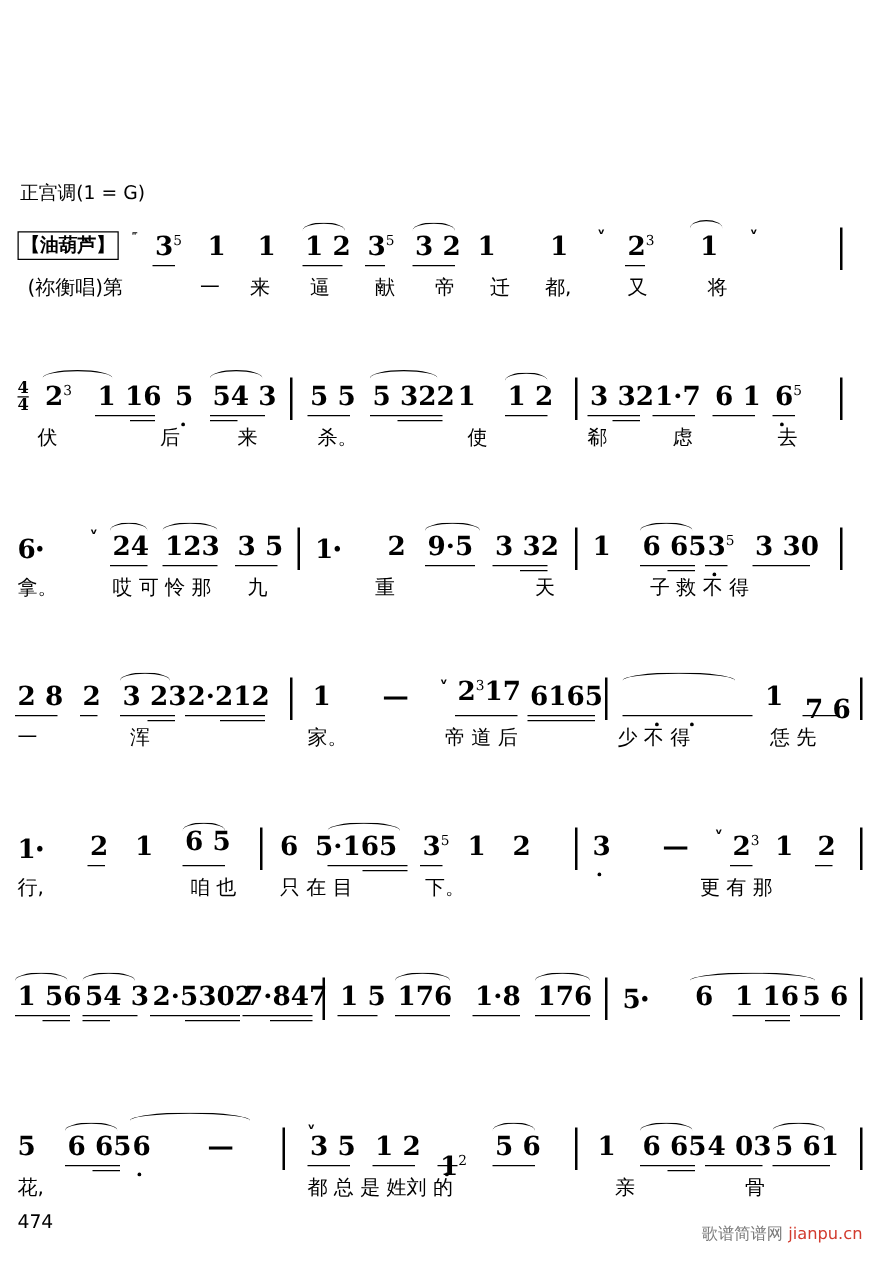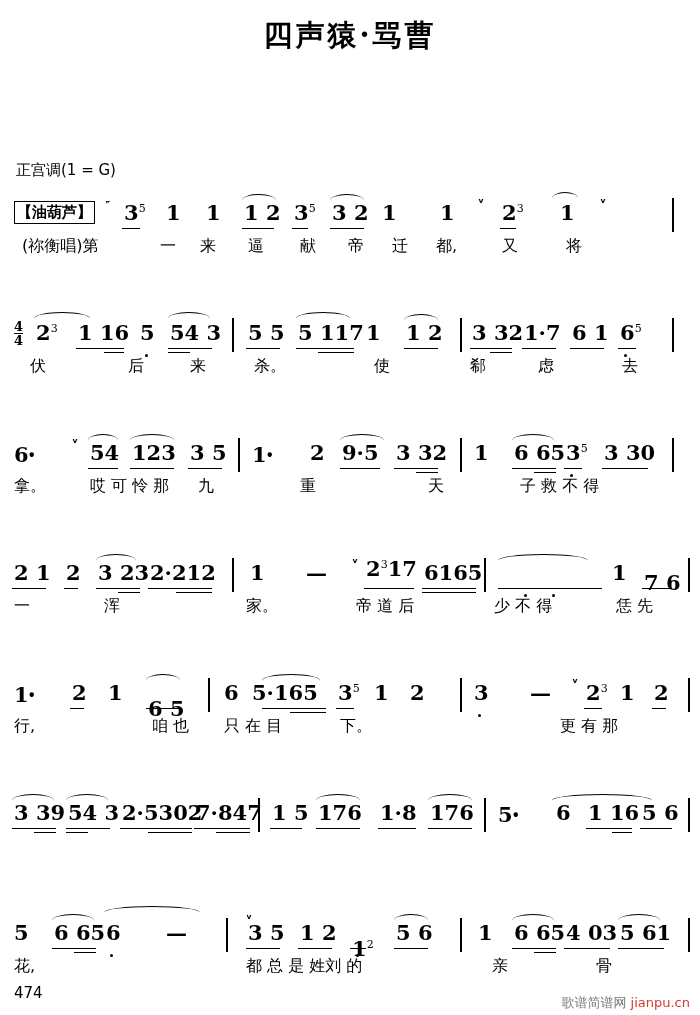--- a/index.html
+++ b/index.html
@@ -136,21 +136,20 @@
     font-size: 13px;
     color: #7a7a7a;
   }
   .watermark .red { color: #d23b2e; }
 </style>
 </head>
 <body>
 
 <div class="page">
 
-  <div class="title">四声猿·骂曹</div>
   <div class="keysig">正宫调(1 = G)</div>
 
   <div class="system" style="top:180px;">
     <div class="notes-row">
       <span class="tag cell" style="left:14px; top:5px;">【油葫芦】</span>
       <span class="mark" style="left:108px; top:3px;">꜠</span>
       <span class="cell" style="left:124px; top:4px;">3<span class="sup">5</span></span>
       <span class="underline" style="left:122px; top:32px; width:18px;"></span>
       <span class="cell" style="left:166px; top:4px;">1</span>
       <span class="cell" style="left:206px; top:4px;">1</span>
@@ -201,21 +200,21 @@
       <span class="cell" style="left:140px; top:4px;">5</span>
       <span class="dot" style="left:145px; top:38px;"></span>
       <span class="slur" style="left:168px; top:-4px; width:42px;"></span>
       <span class="cell" style="left:170px; top:4px;">54 3</span>
       <span class="underline" style="left:168px; top:32px; width:44px;"></span>
       <span class="underline" style="left:168px; top:36px; width:22px;"></span>
       <span class="barline" style="left:232px;"></span>
       <span class="cell" style="left:248px; top:4px;">5 5</span>
       <span class="underline" style="left:246px; top:32px; width:34px;"></span>
       <span class="slur" style="left:296px; top:-4px; width:54px;"></span>
-      <span class="cell" style="left:298px; top:4px;">5 117</span>
+      <span class="cell" style="left:298px; top:4px;">5 322</span>
       <span class="underline" style="left:296px; top:32px; width:58px;"></span>
       <span class="underline" style="left:318px; top:36px; width:36px;"></span>
       <span class="cell" style="left:366px; top:4px;">1</span>
       <span class="slur" style="left:404px; top:-2px; width:34px;"></span>
       <span class="cell" style="left:406px; top:4px;">1 2</span>
       <span class="underline" style="left:404px; top:32px; width:34px;"></span>
       <span class="barline" style="left:460px;"></span>
       <span class="cell" style="left:472px; top:4px;">3 32</span>
       <span class="underline" style="left:470px; top:32px; width:42px;"></span>
       <span class="underline" style="left:490px; top:36px; width:22px;"></span>
@@ -238,21 +237,21 @@
       <span class="cell" style="left:538px;">虑</span>
       <span class="cell" style="left:622px;">去</span>
     </div>
   </div>
 
   <div class="system" style="top:420px;">
     <div class="notes-row">
       <span class="cell" style="left:14px; top:4px;">6ꞏ</span>
       <span class="mark" style="left:72px; top:0px;">ᵛ</span>
       <span class="slur" style="left:88px; top:-2px; width:30px;"></span>
-      <span class="cell" style="left:90px; top:4px;">54</span>
+      <span class="cell" style="left:90px; top:4px;">24</span>
       <span class="underline" style="left:88px; top:32px; width:30px;"></span>
       <span class="slur" style="left:130px; top:-2px; width:44px;"></span>
       <span class="cell" style="left:132px; top:4px;">123</span>
       <span class="underline" style="left:130px; top:32px; width:44px;"></span>
       <span class="cell" style="left:190px; top:4px;">3 5</span>
       <span class="underline" style="left:188px; top:32px; width:34px;"></span>
       <span class="barline" style="left:238px;"></span>
       <span class="cell" style="left:252px; top:4px;">1ꞏ</span>
       <span class="cell" style="left:310px; top:4px;">2</span>
       <span class="slur" style="left:340px; top:-2px; width:44px;"></span>
@@ -279,21 +278,21 @@
       <span class="cell" style="left:90px;">哎 可 怜 那</span>
       <span class="cell" style="left:198px;">九</span>
       <span class="cell" style="left:300px;">重</span>
       <span class="cell" style="left:428px;">天</span>
       <span class="cell" style="left:520px;">子 救 不 得</span>
     </div>
   </div>
 
   <div class="system" style="top:540px;">
     <div class="notes-row">
-      <span class="cell" style="left:14px; top:4px;">2 1</span>
+      <span class="cell" style="left:14px; top:4px;">2 8</span>
       <span class="underline" style="left:12px; top:32px; width:34px;"></span>
       <span class="cell" style="left:66px; top:4px;">2</span>
       <span class="underline" style="left:64px; top:32px; width:14px;"></span>
       <span class="slur" style="left:96px; top:-2px; width:40px;"></span>
       <span class="cell" style="left:98px; top:4px;">3 23</span>
       <span class="underline" style="left:96px; top:32px; width:44px;"></span>
       <span class="underline" style="left:118px; top:36px; width:22px;"></span>
       <span class="cell" style="left:150px; top:4px;">2·212</span>
       <span class="underline" style="left:148px; top:32px; width:64px;"></span>
       <span class="underline" style="left:176px; top:36px; width:36px;"></span>
@@ -326,21 +325,21 @@
     </div>
   </div>
 
   <div class="system" style="top:660px;">
     <div class="notes-row">
       <span class="cell" style="left:14px; top:4px;">1ꞏ</span>
       <span class="cell" style="left:72px; top:4px;">2</span>
       <span class="underline" style="left:70px; top:32px; width:14px;"></span>
       <span class="cell" style="left:108px; top:4px;">1</span>
       <span class="slur" style="left:146px; top:-2px; width:34px;"></span>
-      <span class="cell" style="left:148px; top:20px;">6 5</span>
+      <span class="cell" style="left:148px; top:0;">6 5</span>
       <span class="underline" style="left:146px; top:32px; width:34px;"></span>
       <span class="barline" style="left:208px;"></span>
       <span class="cell" style="left:224px; top:4px;">6</span>
       <span class="slur" style="left:262px; top:-2px; width:58px;"></span>
       <span class="cell" style="left:252px; top:4px;">5·165</span>
       <span class="underline" style="left:262px; top:32px; width:64px;"></span>
       <span class="underline" style="left:290px; top:36px; width:36px;"></span>
       <span class="cell" style="left:338px; top:4px;">3<span class="sup">5</span></span>
       <span class="underline" style="left:336px; top:32px; width:18px;"></span>
       <span class="cell" style="left:374px; top:4px;">1</span>
@@ -362,21 +361,21 @@
       <span class="cell" style="left:152px;">咱 也</span>
       <span class="cell" style="left:224px;">只 在 目</span>
       <span class="cell" style="left:340px;">下。</span>
       <span class="cell" style="left:560px;">更 有 那</span>
     </div>
   </div>
 
   <div class="system" style="top:780px;">
     <div class="notes-row">
       <span class="slur" style="left:12px; top:-2px; width:42px;"></span>
-      <span class="cell" style="left:14px; top:4px;">3 39</span>
+      <span class="cell" style="left:14px; top:4px;">1 56</span>
       <span class="underline" style="left:12px; top:32px; width:44px;"></span>
       <span class="underline" style="left:34px; top:36px; width:22px;"></span>
       <span class="slur" style="left:66px; top:-2px; width:42px;"></span>
       <span class="cell" style="left:68px; top:4px;">54 3</span>
       <span class="underline" style="left:66px; top:32px; width:44px;"></span>
       <span class="underline" style="left:66px; top:36px; width:22px;"></span>
       <span class="cell" style="left:122px; top:4px;">2·5302</span>
       <span class="underline" style="left:120px; top:32px; width:72px;"></span>
       <span class="underline" style="left:148px; top:36px; width:44px;"></span>
       <span class="cell" style="left:196px; top:4px;">7·847</span>

